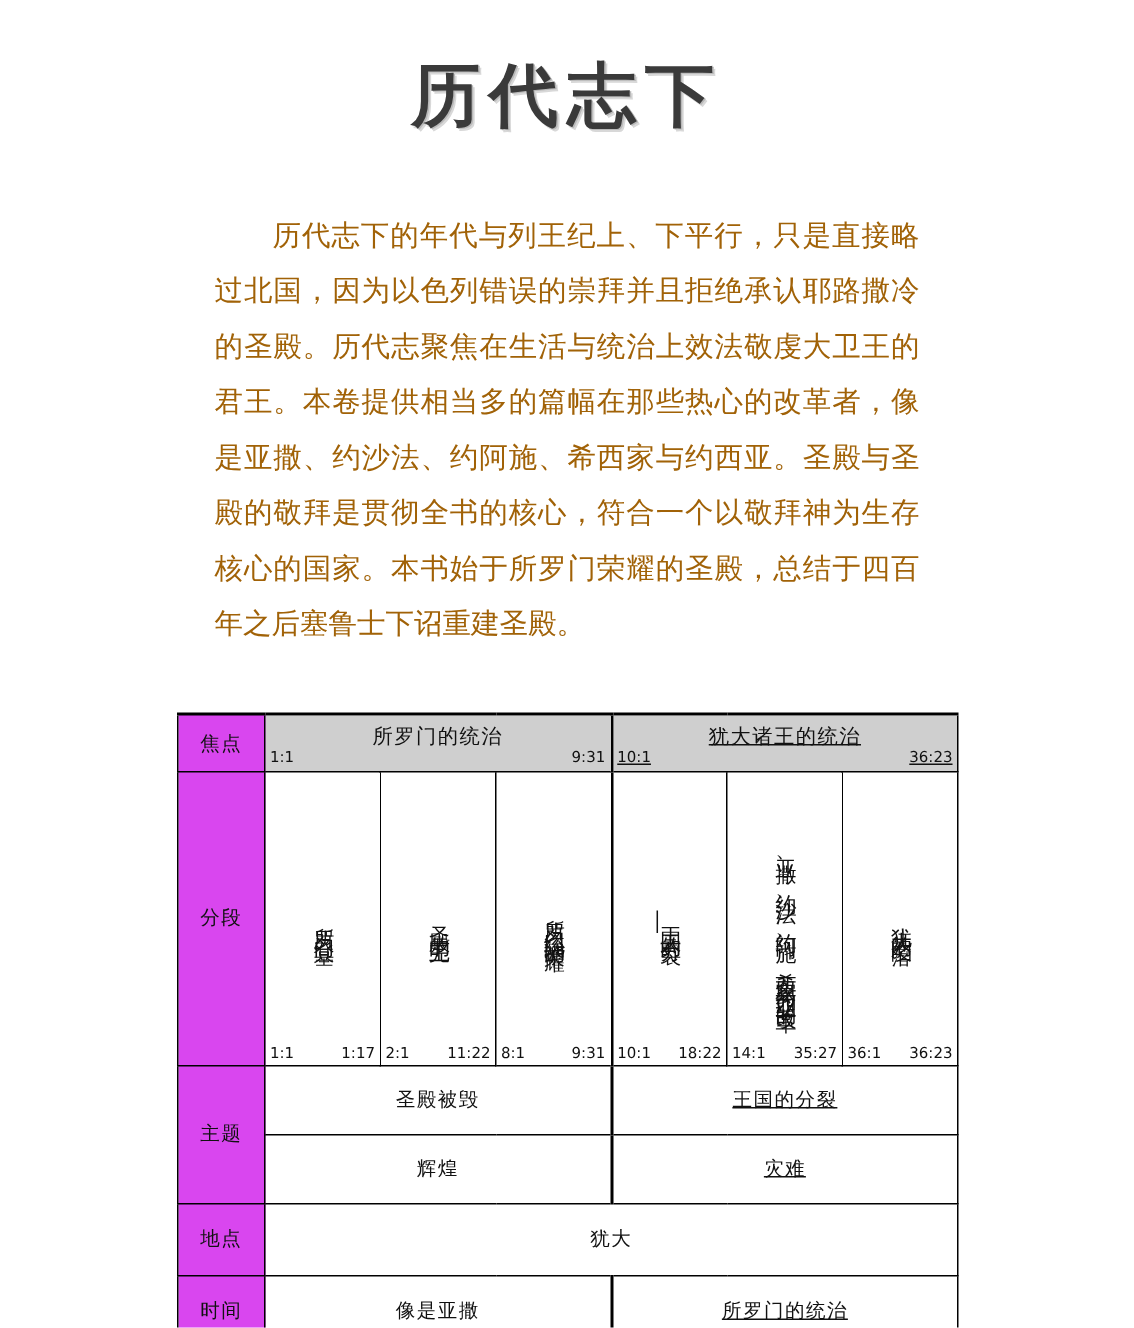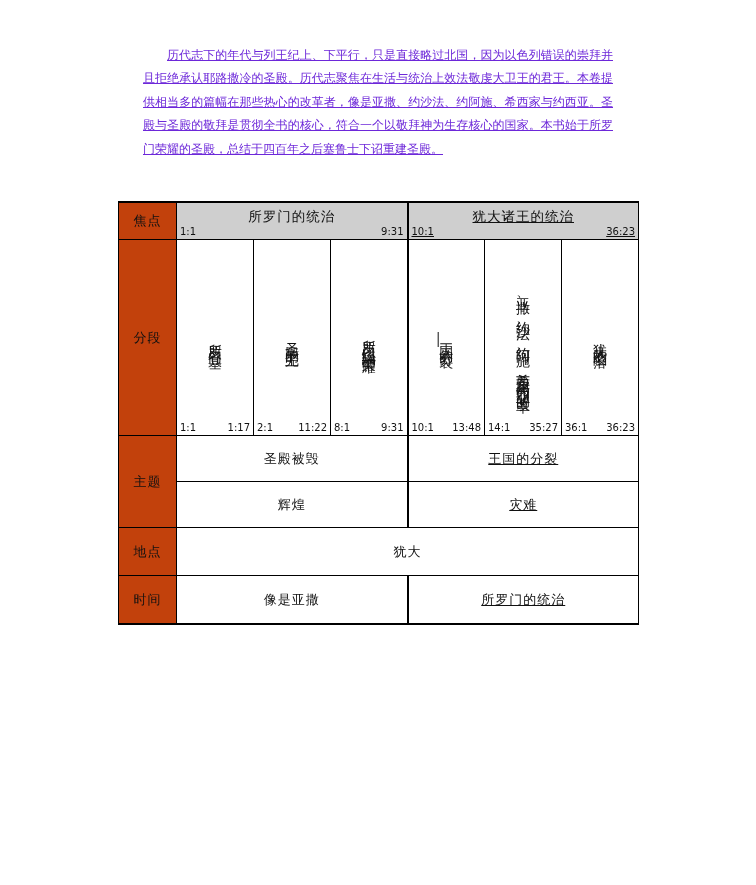--- a/index.html
+++ b/index.html
@@ -25,27 +25,26 @@
     font-size: 46px;
     letter-spacing: 6px;
     color: #3a3a3a;
     text-shadow: 1px 1px 0 #b9b9b9, 2px 2px 0 #d8d8d8;
     margin: 33px 0 0 0;
     padding: 0;
   }
   .intro {
     width: 470px;
     margin: 44px auto 0 auto;
-    font-size: 12px;
+    font-size: 19px;
     line-height: 1.95;
     text-align: justify;
     text-justify: inter-ideograph;
-    color: #6d28d9;
+    color: #a16207;
     font-family: "DejaVu Sans", "Liberation Sans", sans-serif;
-    text-decoration: underline;
   }
   .intro-indent { display: inline-block; width: 2em; }
 
   .chart-wrap {
     width: 520px;
     margin: 40px auto 0 auto;
   }
   table.chart {
     border-collapse: collapse;
     width: 520px;
@@ -53,21 +52,21 @@
     border: 1.5px solid #000;
   }
   table.chart td {
     border: 1px solid #000;
     vertical-align: middle;
     text-align: center;
     font-size: 13px;
     color: #111;
   }
   .rowlabel {
-    background: #c2410c;
+    background: #d946ef;
     width: 58px;
     font-size: 13px;
     letter-spacing: 1px;
     font-weight: normal;
   }
   .thick-left { border-left: 2.5px solid #000 !important; text-decoration: underline; }
   .thick-top { border-top: 2.5px solid #000 !important; }
   .thick-bottom { border-bottom: 2.5px solid #000 !important; }
 
   
@@ -132,20 +131,21 @@
 
   .topic-cell { height: 46px; font-size: 14px; letter-spacing: 1px; }
   .place-cell { height: 48px; font-size: 14px; letter-spacing: 1px; }
   .time-cell  { height: 48px; font-size: 14px; letter-spacing: 1px; }
 </style>
 </head>
 <body>
 
 <div class="page">
 
+  <h1 class="page-title">历代志下</h1>
 
   <div class="intro"><span class="intro-indent"></span><span>历代志下的年代与列王纪上、下平行，只是直接略过北国，因为以色列错误的崇拜并且拒绝承认耶路撒冷的圣殿。历代志聚焦在生活与统治上效法敬虔大卫王的君王。本卷提供相当多的篇幅在那些热心的改革者，像是亚撒、约沙法、约阿施、希西家与约西亚。圣殿与圣殿的敬拜是贯彻全书的核心，符合一个以敬拜神为生存核心的国家。本书始于所罗门荣耀的圣殿，总结于四百年之后塞鲁士下诏重建圣殿。</span></div>
 
   <div class="chart-wrap">
     <table class="chart">
       <colgroup>
         <col style="width:58px">
         <col style="width:77px">
         <col style="width:77px">
         <col style="width:77px">
@@ -205,21 +205,21 @@
             <span>9:31</span>
           </div>
         </td>
 
         <td class="div-cell thick-left">
           <div class="vtext-holder">
             <span class="vtext">王国的分裂</span>
           </div>
           <div class="div-refs">
             <span>10:1</span>
-            <span>13:48</span>
+            <span>18:22</span>
           </div>
         </td>
 
         <td class="div-cell">
           <div class="vtext-holder">
             <span class="vtext two-col">亚撒、约沙法、约阿施、希西家与约西亚的改革</span>
           </div>
           <div class="div-refs">
             <span>14:1</span>
             <span>35:27</span>

